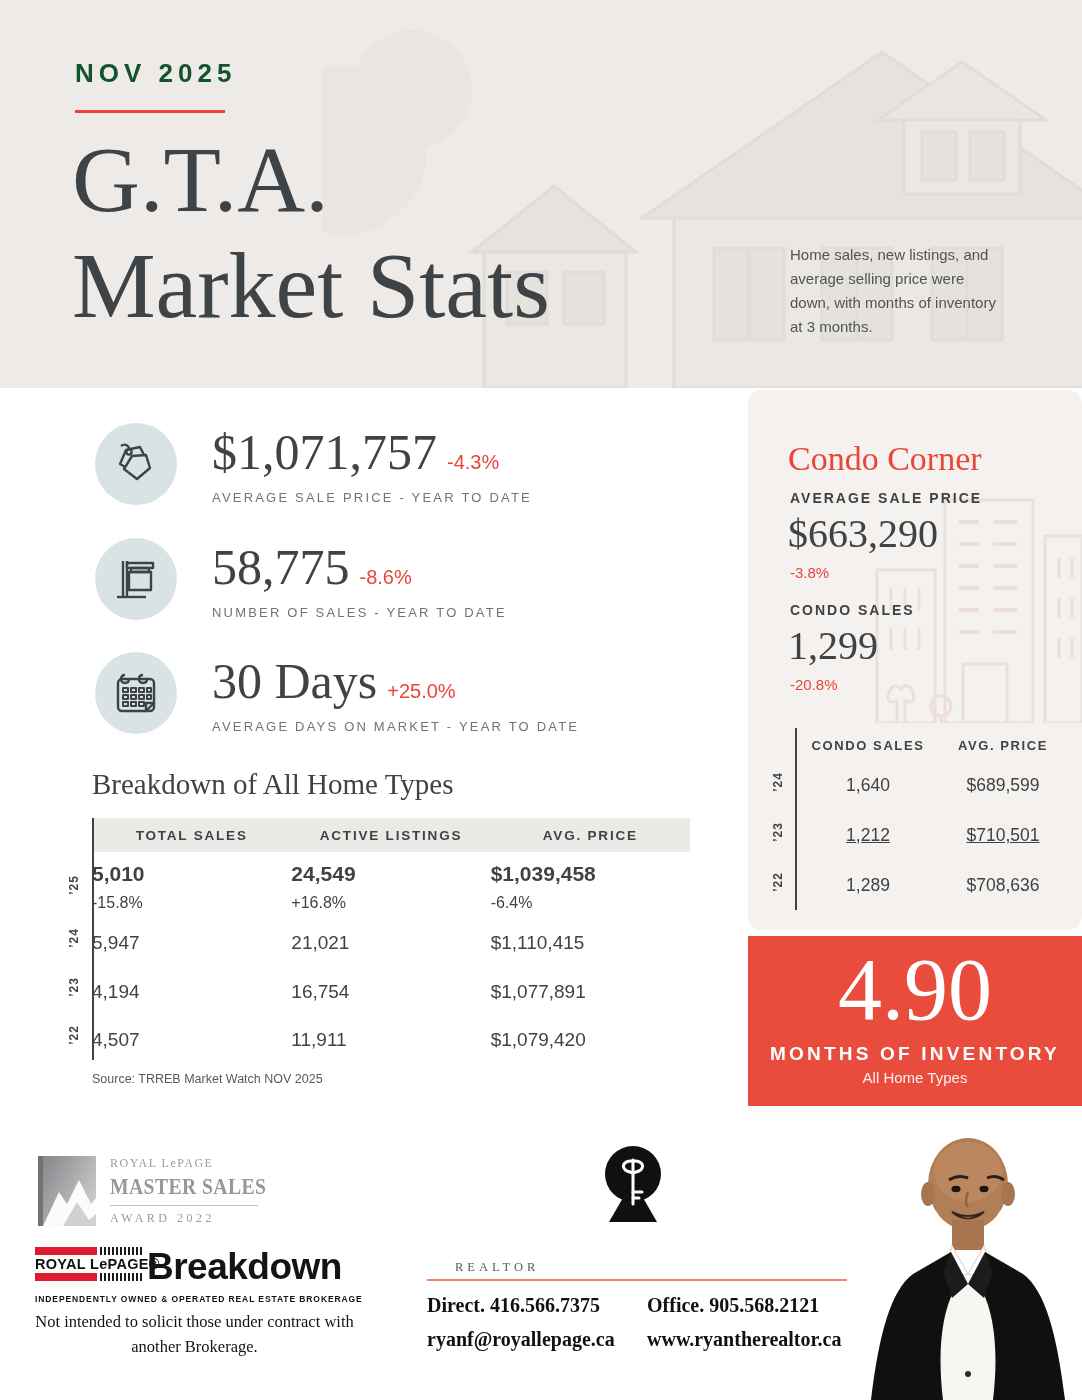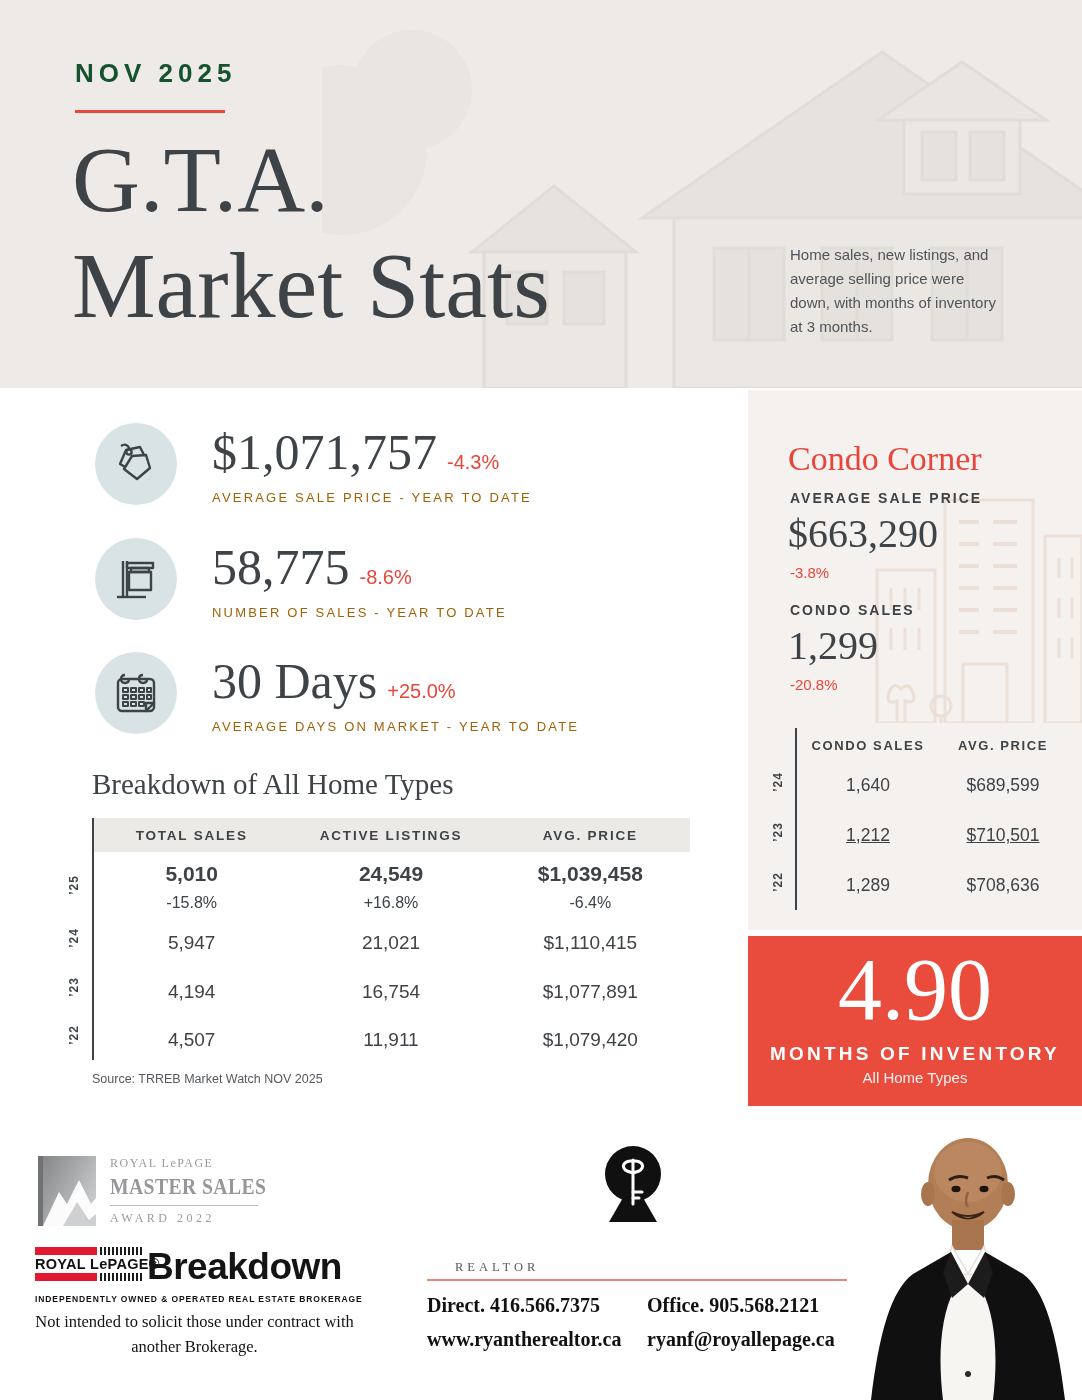--- a/index.html
+++ b/index.html
@@ -15,40 +15,40 @@
   .summary { position:absolute; left:790px; top:243px; width:210px; font-size:15px; line-height:1.6; color:#4F545A; }
 
   
   .stat { position:absolute; left:95px; display:flex; align-items:flex-start; }
   .stat1 { top:423px; } .stat2 { top:538px; } .stat3 { top:652px; }
   .stat-icon { width:82px; height:82px; border-radius:50%; background:#D9E3E6; display:flex; align-items:center; justify-content:center; flex:0 0 auto; }
   .stat-body { margin-left:35px; padding-top:4px; }
   .stat-valrow { display:flex; align-items:baseline; }
   .stat-value { font-family:"Liberation Serif", serif; font-size:50px; line-height:1; color:#3E4347; }
   .stat-change { font-size:20px; color:#E8463B; margin-left:10px; }
-  .stat-label { margin-top:13px; font-size:13px; letter-spacing:2.2px; color:#a16207;text-align:right; }
+  .stat-label { margin-top:13px; font-size:13px; letter-spacing:2.2px; color:#737373;text-align:right; }
 
   
   .breakdown-title { position:absolute; left:92px; top:768px; font-family:"Liberation Serif", serif; font-size:29px; color:#3E4347; }
   .tbl-head { position:absolute; left:92px; top:818px; width:598px; height:34px; background:#EBEAE6;
               display:grid; grid-template-columns:1fr 1fr 1fr; align-items:center; text-align:center;
               font-size:13.5px; font-weight:bold; letter-spacing:1.8px; color:#3E4347; }
-  .tbl-row { position:absolute; left:92px; width:598px; display:grid; grid-template-columns:1fr 1fr 1fr; text-align:center; color:#3E4347; }
+  .tbl-row { position:absolute; left:92px; width:598px; display:grid; grid-template-columns:1fr 1fr 1fr; text-align:left; color:#3E4347; }
   .row-cur   { top:862px; font-size:21px; font-weight:bold; }
   .row-curpc { top:894px; font-size:16px; }
   .row-y24 { top:932px; font-size:19px; }
   .row-y23 { top:981px; font-size:19px; }
   .row-y22 { top:1029px; font-size:19px; }
   .tbl-vline { position:absolute; left:92px; top:818px; width:2px; height:242px; background:#3E4347; }
   .yr { position:absolute; left:52px; width:44px; text-align:center; font-size:12px; font-weight:bold; letter-spacing:1px; color:#3E4347; transform:rotate(-90deg); }
   .yr25 { top:878px; } .yr24 { top:931px; } .yr23 { top:980px; } .yr22 { top:1028px; }
   .source { position:absolute; left:92px; top:1072px; font-size:12.5px; color:#55595D; }
 
   
-  .condo { position:absolute; left:748px; top:390px; width:334px; height:540px; background:#F4F1EE; overflow:hidden; }
+  .condo { position:absolute; left:748px; top:390px; width:334px; height:540px; background:#F4F1EE; overflow:hidden;border-radius:14px; }
   .condo-buildings { position:absolute; right:0; top:88px; }
   .condo-title { position:absolute; left:40px; top:50px; font-family:"Liberation Serif", serif; font-size:34px; color:#E8463B; }
   .condo-lab { position:absolute; left:42px; font-size:14px; font-weight:bold; letter-spacing:2px; color:#3E4347; }
   .condo-lab1 { top:100px; } .condo-lab2 { top:212px; }
   .condo-val { position:absolute; left:40px; font-family:"Liberation Serif", serif; font-size:40px; color:#3E4347; }
   .condo-val1 { top:120px; } .condo-val2 { top:232px; }
   .condo-chg { position:absolute; left:42px; font-size:15px; color:#E8463B; }
   .condo-chg1 { top:174px; } .condo-chg2 { top:286px; }
   .condo-vline { position:absolute; left:47px; top:338px; width:2px; height:182px; background:#3E4347; }
   .condo-thead { position:absolute; left:60px; top:348px; width:270px; display:grid; grid-template-columns:120px 150px; text-align:center;
@@ -348,22 +348,22 @@
         <line x1="32" y1="46" x2="41" y2="46"></line>
         <line x1="32" y1="52" x2="38" y2="52"></line>
       </g>
     </svg>
   </div>
   <div class="agent-role">REALTOR</div>
   <div class="agent-line"></div>
   <div class="contact">
     <span>Direct. 416.566.7375</span>
     <span>Office. 905.568.2121</span>
+    <span>ryanf@royallepage.ca</span>
     <span>www.ryantherealtor.ca</span>
-    <span>ryanf@royallepage.ca</span>
   </div>
 
   <div class="photo">
     <svg width="227" height="278" viewBox="0 0 227 278">
       <ellipse cx="113" cy="62" rx="40" ry="46" fill="#B27E55"></ellipse>
       <ellipse cx="113" cy="50" rx="34" ry="30" fill="#BA8760"></ellipse>
       <ellipse cx="73" cy="72" rx="7" ry="12" fill="#A9754E"></ellipse>
       <ellipse cx="153" cy="72" rx="7" ry="12" fill="#A9754E"></ellipse>
       <path d="M94 58 q9 -6 19 -2" stroke="#2E1F16" stroke-width="3" fill="none"></path>
       <path d="M132 56 q9 -4 17 2" stroke="#2E1F16" stroke-width="3" fill="none"></path>

